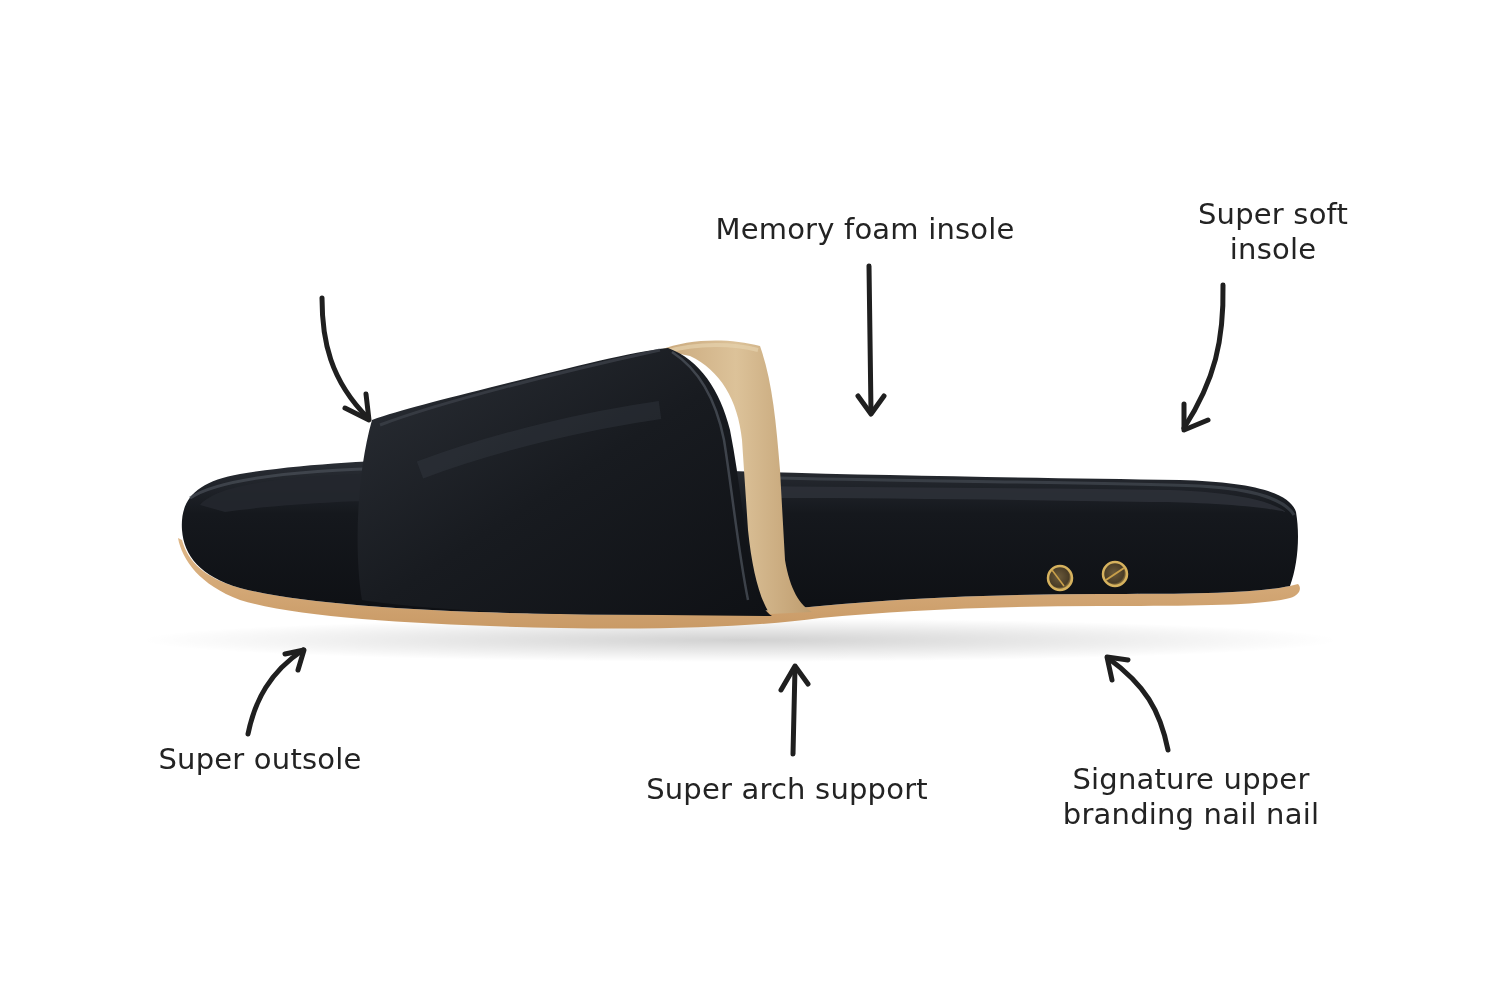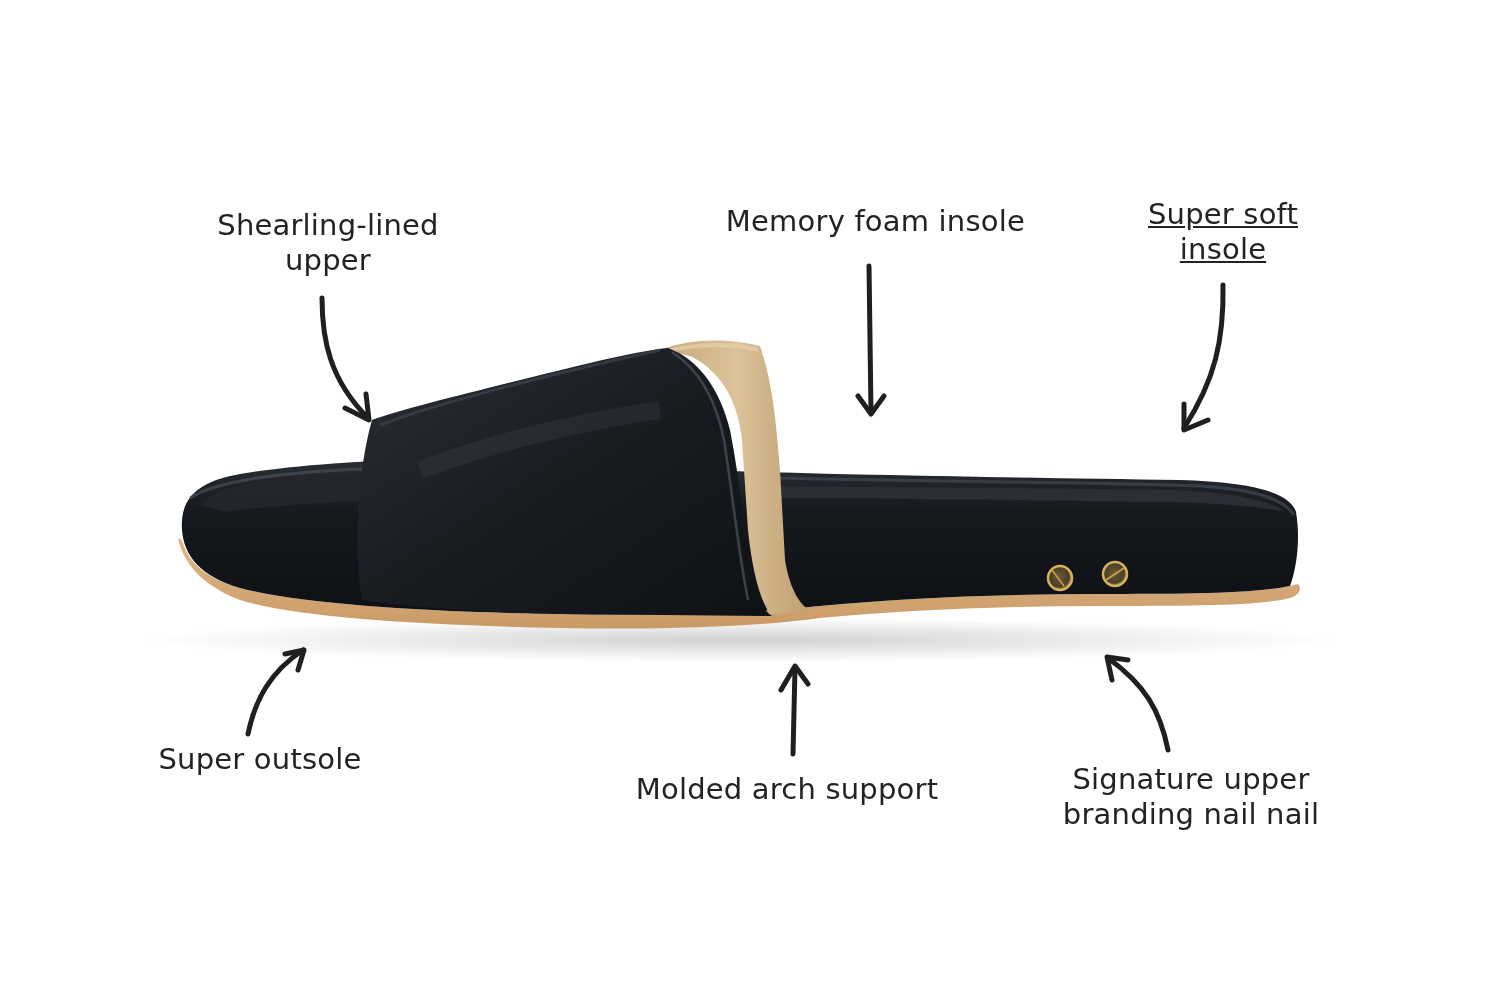--- a/index.html
+++ b/index.html
@@ -191,40 +191,36 @@
         <path d="M781,690 L795,666 L808,684"></path>
       </g>
 
       <g>
         <path d="M1168,750 C1160,710 1145,685 1108,658"></path>
         <path d="M1128,660 L1107,657 L1112,680"></path>
       </g>
     </g>
   </svg>
 
-  <div class="label" style="left:208px; top:208px; width:240px;">
-    <span>Shearling-lined</span>
-    <span>upper</span>
-  </div>
-
-  <div class="label" style="left:705px; top:204px; width:320px;text-align:right;">
+
+  <div class="label" style="left:705px; top:212px; width:320px;">
     <span>Memory foam insole</span>
   </div>
 
-  <div class="label" style="left:1133px; top:197px; width:180px;text-decoration:underline;">
+  <div class="label" style="left:1183px; top:197px; width:180px;">
     <span>Super soft</span>
     <span>insole</span>
   </div>
 
   <div class="label" style="left:138px; top:742px; width:244px;">
     <span>Super outsole</span>
   </div>
 
   <div class="label" style="left:625px; top:772px; width:324px;">
-    <span>Molded arch support</span>
+    <span>Super arch support</span>
   </div>
 
   <div class="label" style="left:1035px; top:762px; width:312px;">
     <span>Signature upper</span>
     <span>branding nail nail</span>
   </div>
 
 </div>
 
 </body></html>

